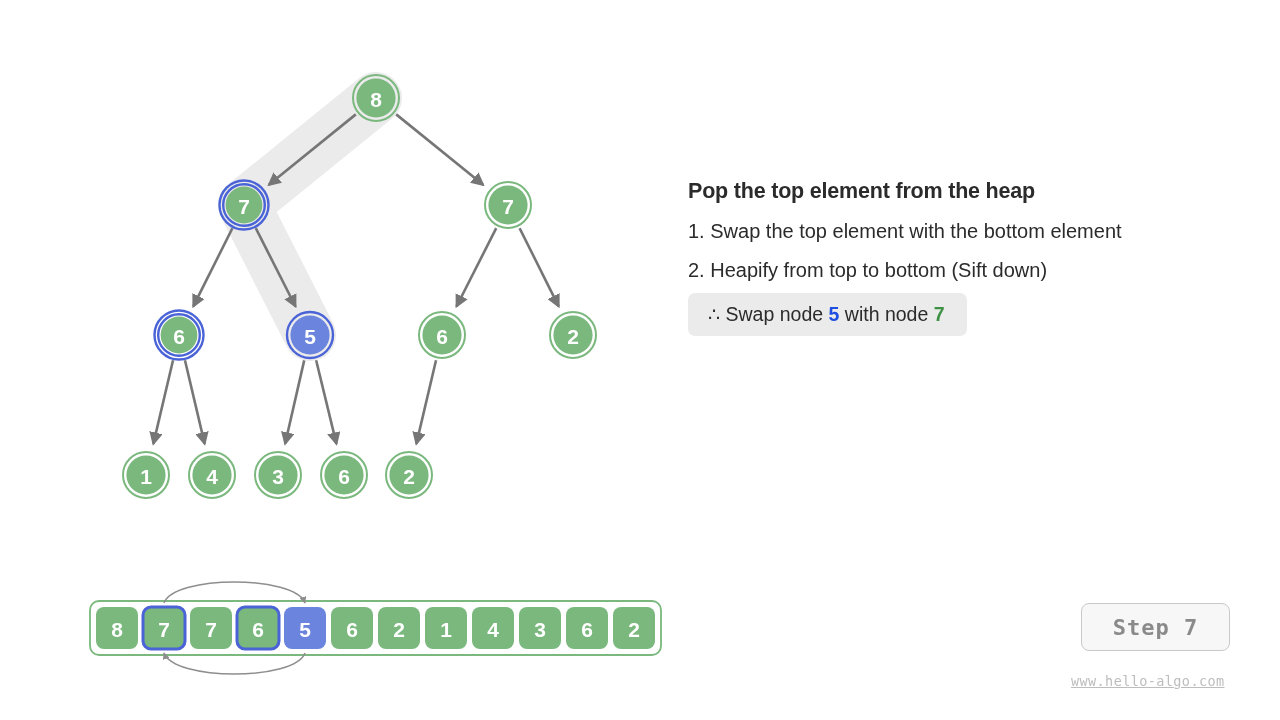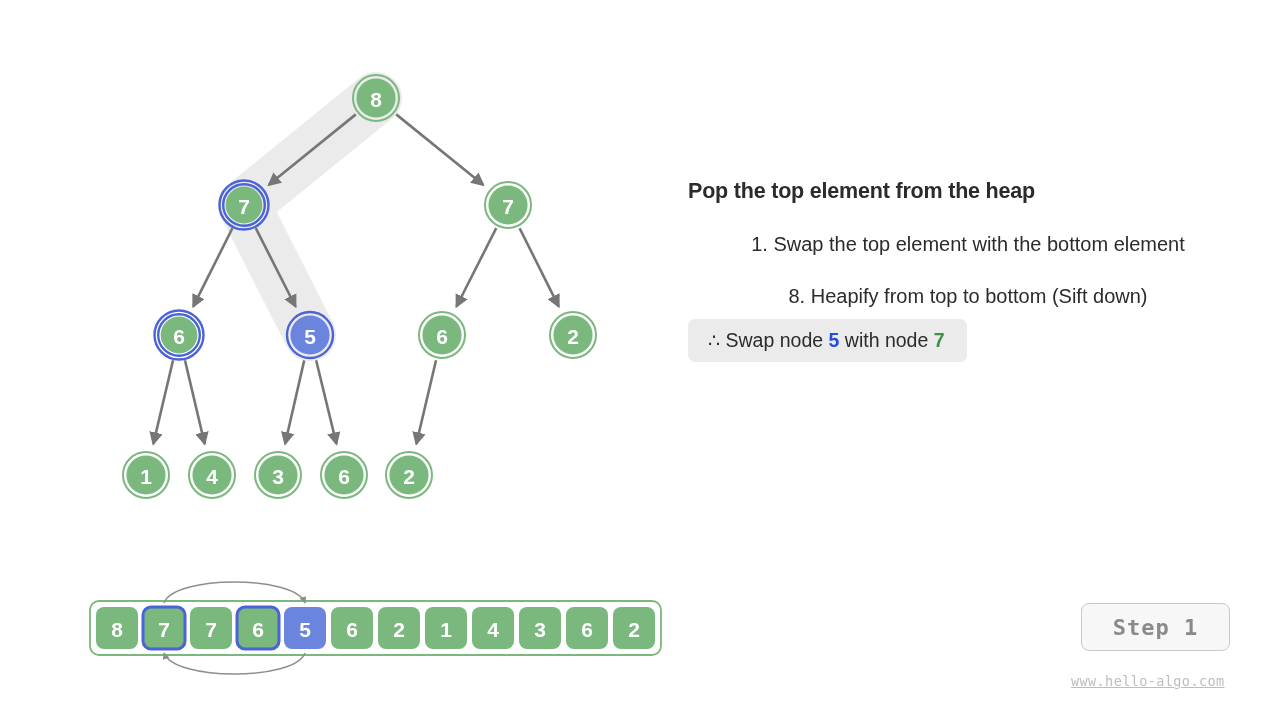--- a/index.html
+++ b/index.html
@@ -53,23 +53,22 @@
     font-weight: 700;
     color: #2b2b2b;
     letter-spacing: -0.2px;
     margin: 16px 0 10px 0;
     line-height: 30px;
   }
   .step-line {
     font-size: 20px;
     color: #2b2b2b;
     line-height: 28px;
-    margin: 24px 0 0 0;
+    margin: 11px 0 0 0;
     white-space: nowrap;
-    text-align: center;
   }
   .reason-line {
     font-size: 19.5px;
     color: #2b2b2b;
     line-height: 26px;
     margin: 17px 0 0 0;
     padding-left: 18px;
     white-space: nowrap;
   }
   .concl-wrap {
@@ -272,31 +271,31 @@
   <g id="swap-layer">
       <path d="M 164 603 C 174 575, 295 575, 305 603" fill="none" stroke="#8e8e8e" stroke-width="1.5" marker-end="url(#arrowhead-thin)"></path>
       <path d="M 305 653 C 295 681, 174 681, 164 653" fill="none" stroke="#8e8e8e" stroke-width="1.5" marker-end="url(#arrowhead-thin)"></path>
     </g>
 </svg>
 
 <div id="panel">
   <div id="panel-title">Pop the top element from the heap</div>
 
   <p class="step-line">1. Swap the top element with the bottom element</p>
-  <p class="step-line">8. Heapify from top to bottom (Sift down)</p>
+  <p class="step-line">2. Heapify from top to bottom (Sift down)</p>
 
 
   <div class="concl-wrap">
     <span class="concl-line">
       <span class="sym">∴</span>
       <span>Swap node</span>
       <span class="num-blue">5</span>
       <span>with node</span>
       <span class="num-green">7</span>
     </span>
   </div>
 </div>
 
 <div id="step-badge">
-  <span>Step 1</span>
+  <span>Step 7</span>
 </div>
 
 <div id="watermark">www.hello-algo.com</div>
 
 </body></html>

